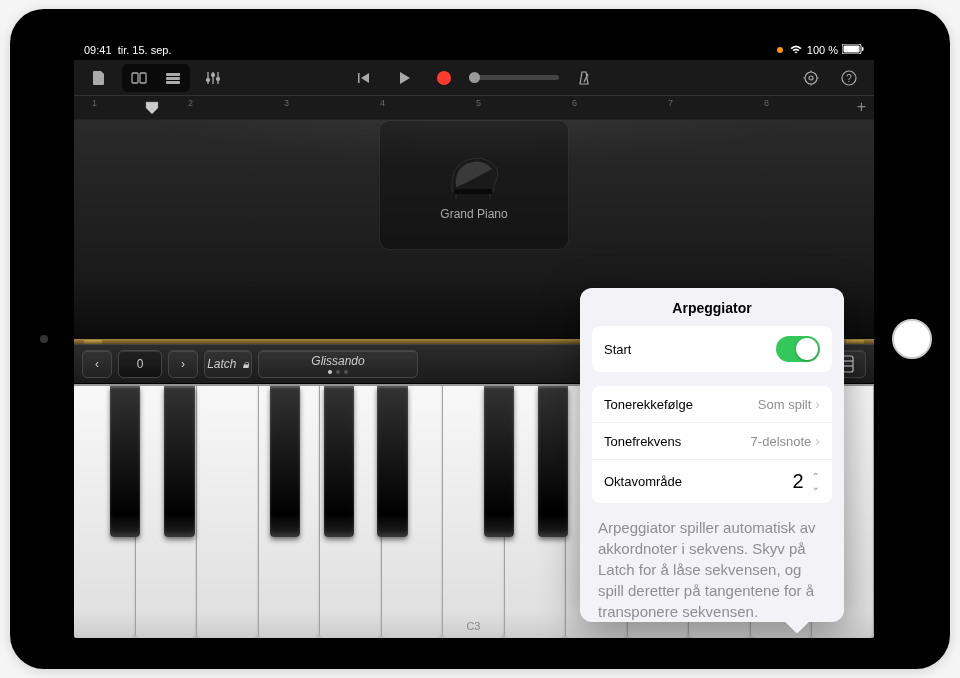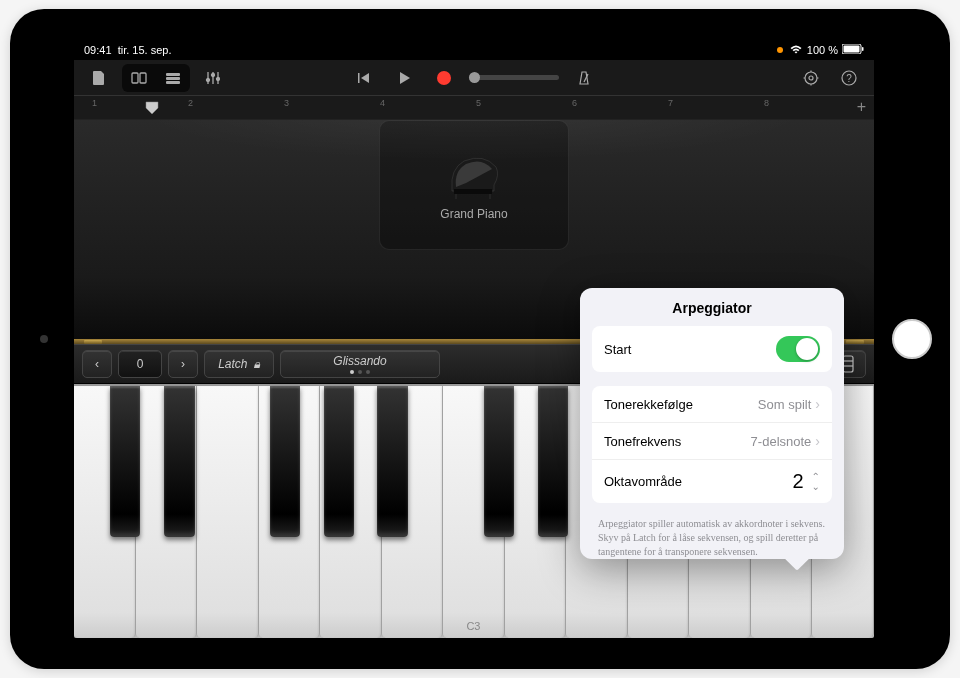--- a/index.html
+++ b/index.html
@@ -43,21 +43,21 @@
     .piano-icon { width: 60px; height: 50px; position: relative; }
     .instrument-name { color: #aaa; font-size: 12px; }
     .brass-bar { position:absolute; bottom:0; left:0; right:0; height:5px; background: linear-gradient(#a8863a,#5c4a1f); }
     .hinge { position:absolute; width:18px; height:4px; background:linear-gradient(#c9a74f,#6b5620); bottom:0.5px; border-radius:1px;}
     
     
     .control-strip { height: 40px; background: linear-gradient(#2c2c2c, #1a1a1a); display: flex; align-items: center; padding: 0 8px; gap: 6px; border-top:1px solid #444; border-bottom:1px solid #000;}
     .cs-btn { height: 28px; background: linear-gradient(#333,#222); border: 1px solid #444; border-radius: 5px; color: #ccc; display: flex; align-items: center; justify-content: center; font-size: 12px; padding: 0 10px; cursor:pointer; box-shadow: inset 0 1px 0 rgba(255,255,255,0.1);}
     .cs-arrow { width: 30px; }
     .cs-oct { width: 44px; background:linear-gradient(#222,#111); }
-    .latch { font-family: cursive; font-style: italic; width: 70px; }
+    .latch { font-family: cursive; font-style: italic; width: 48px; }
     .gliss-group { flex: 1; display: flex; justify-content: flex-start; }
     .gliss { font-family: cursive; font-style: italic; width: 160px; flex-direction:column; gap:2px;}
     .dots { display:flex; gap:4px; }
     .dots span{ width:4px; height:4px; border-radius:50%; background:#555;}
     .dots span.active{ background:#ccc;}
     .arp-btn { background: linear-gradient(#555,#333); color:#ff9048;}
     .arp-btn.active { box-shadow: 0 0 4px #ff7a2a inset, inset 0 1px 0 rgba(255,255,255,0.2);}
     
     
     .keyboard { height: 254px; background: linear-gradient(#e8e8e8, #d0d0d0); position: relative; display: flex; border-top: 2px solid #999; }
@@ -75,21 +75,21 @@
     .popover-row { display: flex; align-items: center; padding: 10px 12px; border-bottom: 1px solid #eee; font-size: 13px; color: #000; cursor:pointer;}
     .popover-row:last-child { border-bottom: none; }
     .popover-label { flex: 1; }
     .popover-value { color: #8e8e93; margin-right: 4px; }
     .chevron { color: #c7c7cc; font-size: 14px; }
     .toggle { width: 44px; height: 26px; background: #34c759; border-radius: 13px; position: relative; cursor:pointer;}
     .toggle::after { content: ''; position: absolute; right: 2px; top: 2px; width: 22px; height: 22px; background: #fff; border-radius: 50%; box-shadow: 0 1px 3px rgba(0,0,0,0.3); }
     .stepper-val { font-size: 20px; font-weight: 300; color: #000; margin-right: 8px; }
     .stepper-arrows { display: flex; flex-direction: column; gap: 2px; }
     .stepper-arrows span { color: #8e8e93; font-size: 10px; line-height: 8px; cursor:pointer;}
-    .popover-help { font-size: 10px; color: #8e8e93; padding: 0 18px; line-height: 1.4; font-family: Liberation Serif, serif; }
+    .popover-help { font-size: 15px; color: #8e8e93; padding: 0 18px; line-height: 1.4; }
   </style>
 </head>
 <body>
 
 <div class="ipad">
   <div class="camera"></div>
   <div class="home-button"></div>
 
   <div class="screen">
 

